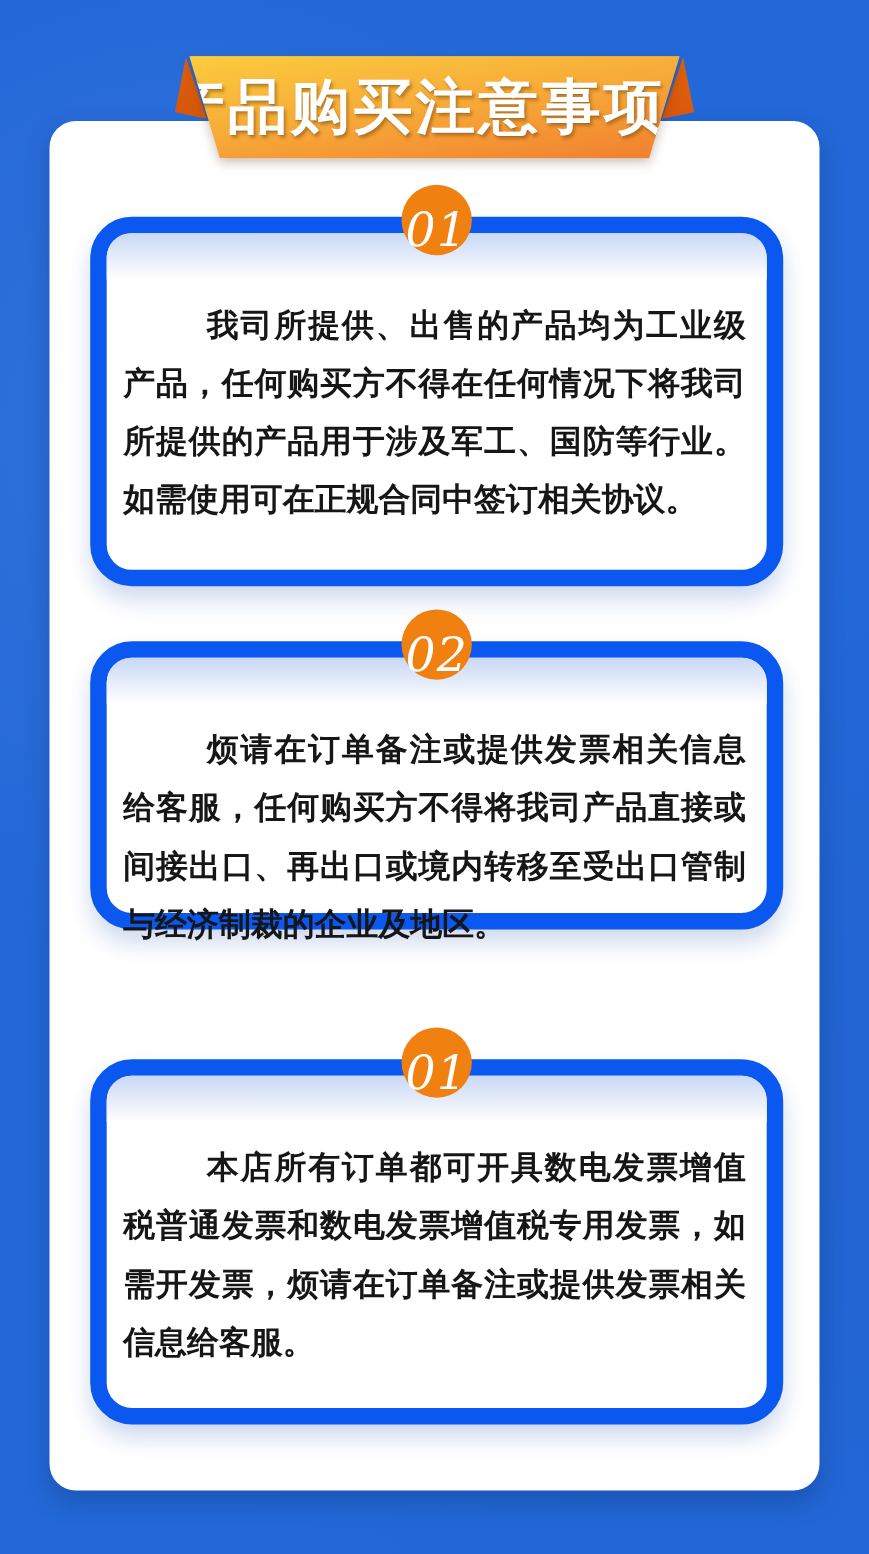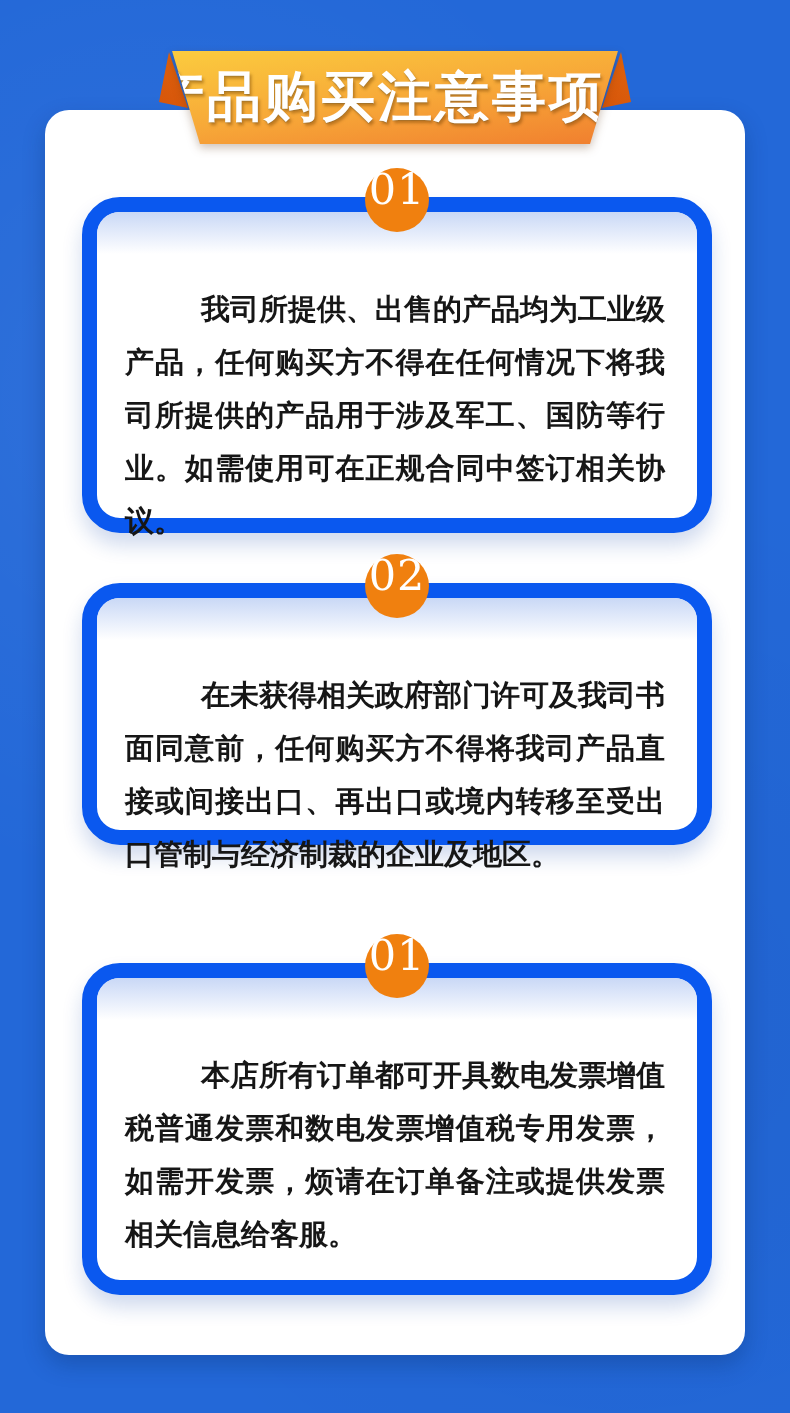--- a/index.html
+++ b/index.html
@@ -49,29 +49,30 @@
   .card-3{top:963px;height:332px;}
   .card-topglow{
     position:absolute;top:0;left:0;right:0;height:42px;
     background:linear-gradient(#c9d8f6,#ffffff);
     border-radius:22px 22px 0 0;
   }
   .badge{
     position:absolute;left:50%;top:-44px;transform:translateX(-50%);
     width:64px;height:64px;border-radius:50%;
     background:var(--badge,#f0800f);
-    display:flex;align-items:flex-start;justify-content:center;
+    display:flex;align-items:flex-end;justify-content:center;
     z-index:3;
+    font-style:italic;
   }
   .badge span{
     font-family:"DejaVu Serif","Liberation Serif",serif;
     font-size:43px;color:#ffffff;line-height:1;letter-spacing:1px;
   }
   .card-text{
-    position:relative;margin:13px;padding:58px 19px 0 15px;
+    position:relative;margin:0;padding:58px 19px 0 15px;
     font-size:29px;line-height:53px;font-weight:700;color:var(--text,#161616);
     text-align:justify;text-indent:76px;
   }
 </style>
 </head>
 <body>
 
 <div class="page">
 
   <div class="white-panel"></div>
@@ -92,21 +93,21 @@
     </div>
     <div class="card-topglow"></div>
     <p class="card-text">我司所提供、出售的产品均为工业级产品，任何购买方不得在任何情况下将我司所提供的产品用于涉及军工、国防等行业。如需使用可在正规合同中签订相关协议。</p>
   </section>
 
   <section class="card card-2">
     <div class="badge">
       <span>02</span>
     </div>
     <div class="card-topglow"></div>
-    <p class="card-text">在未获得相关政府部门许可及我司书面同意前，任何购买方不得将我司产品直接或间接出口、再出口或境内转移至受出口管制与经济制裁的企业及地区。</p>
+    <p class="card-text">烦请在订单备注或提供发票相关信息给客服，任何购买方不得将我司产品直接或间接出口、再出口或境内转移至受出口管制与经济制裁的企业及地区。</p>
   </section>
 
   <section class="card card-3">
     <div class="badge">
       <span>01</span>
     </div>
     <div class="card-topglow"></div>
     <p class="card-text">本店所有订单都可开具数电发票增值税普通发票和数电发票增值税专用发票，如需开发票，烦请在订单备注或提供发票相关信息给客服。</p>
   </section>
 

